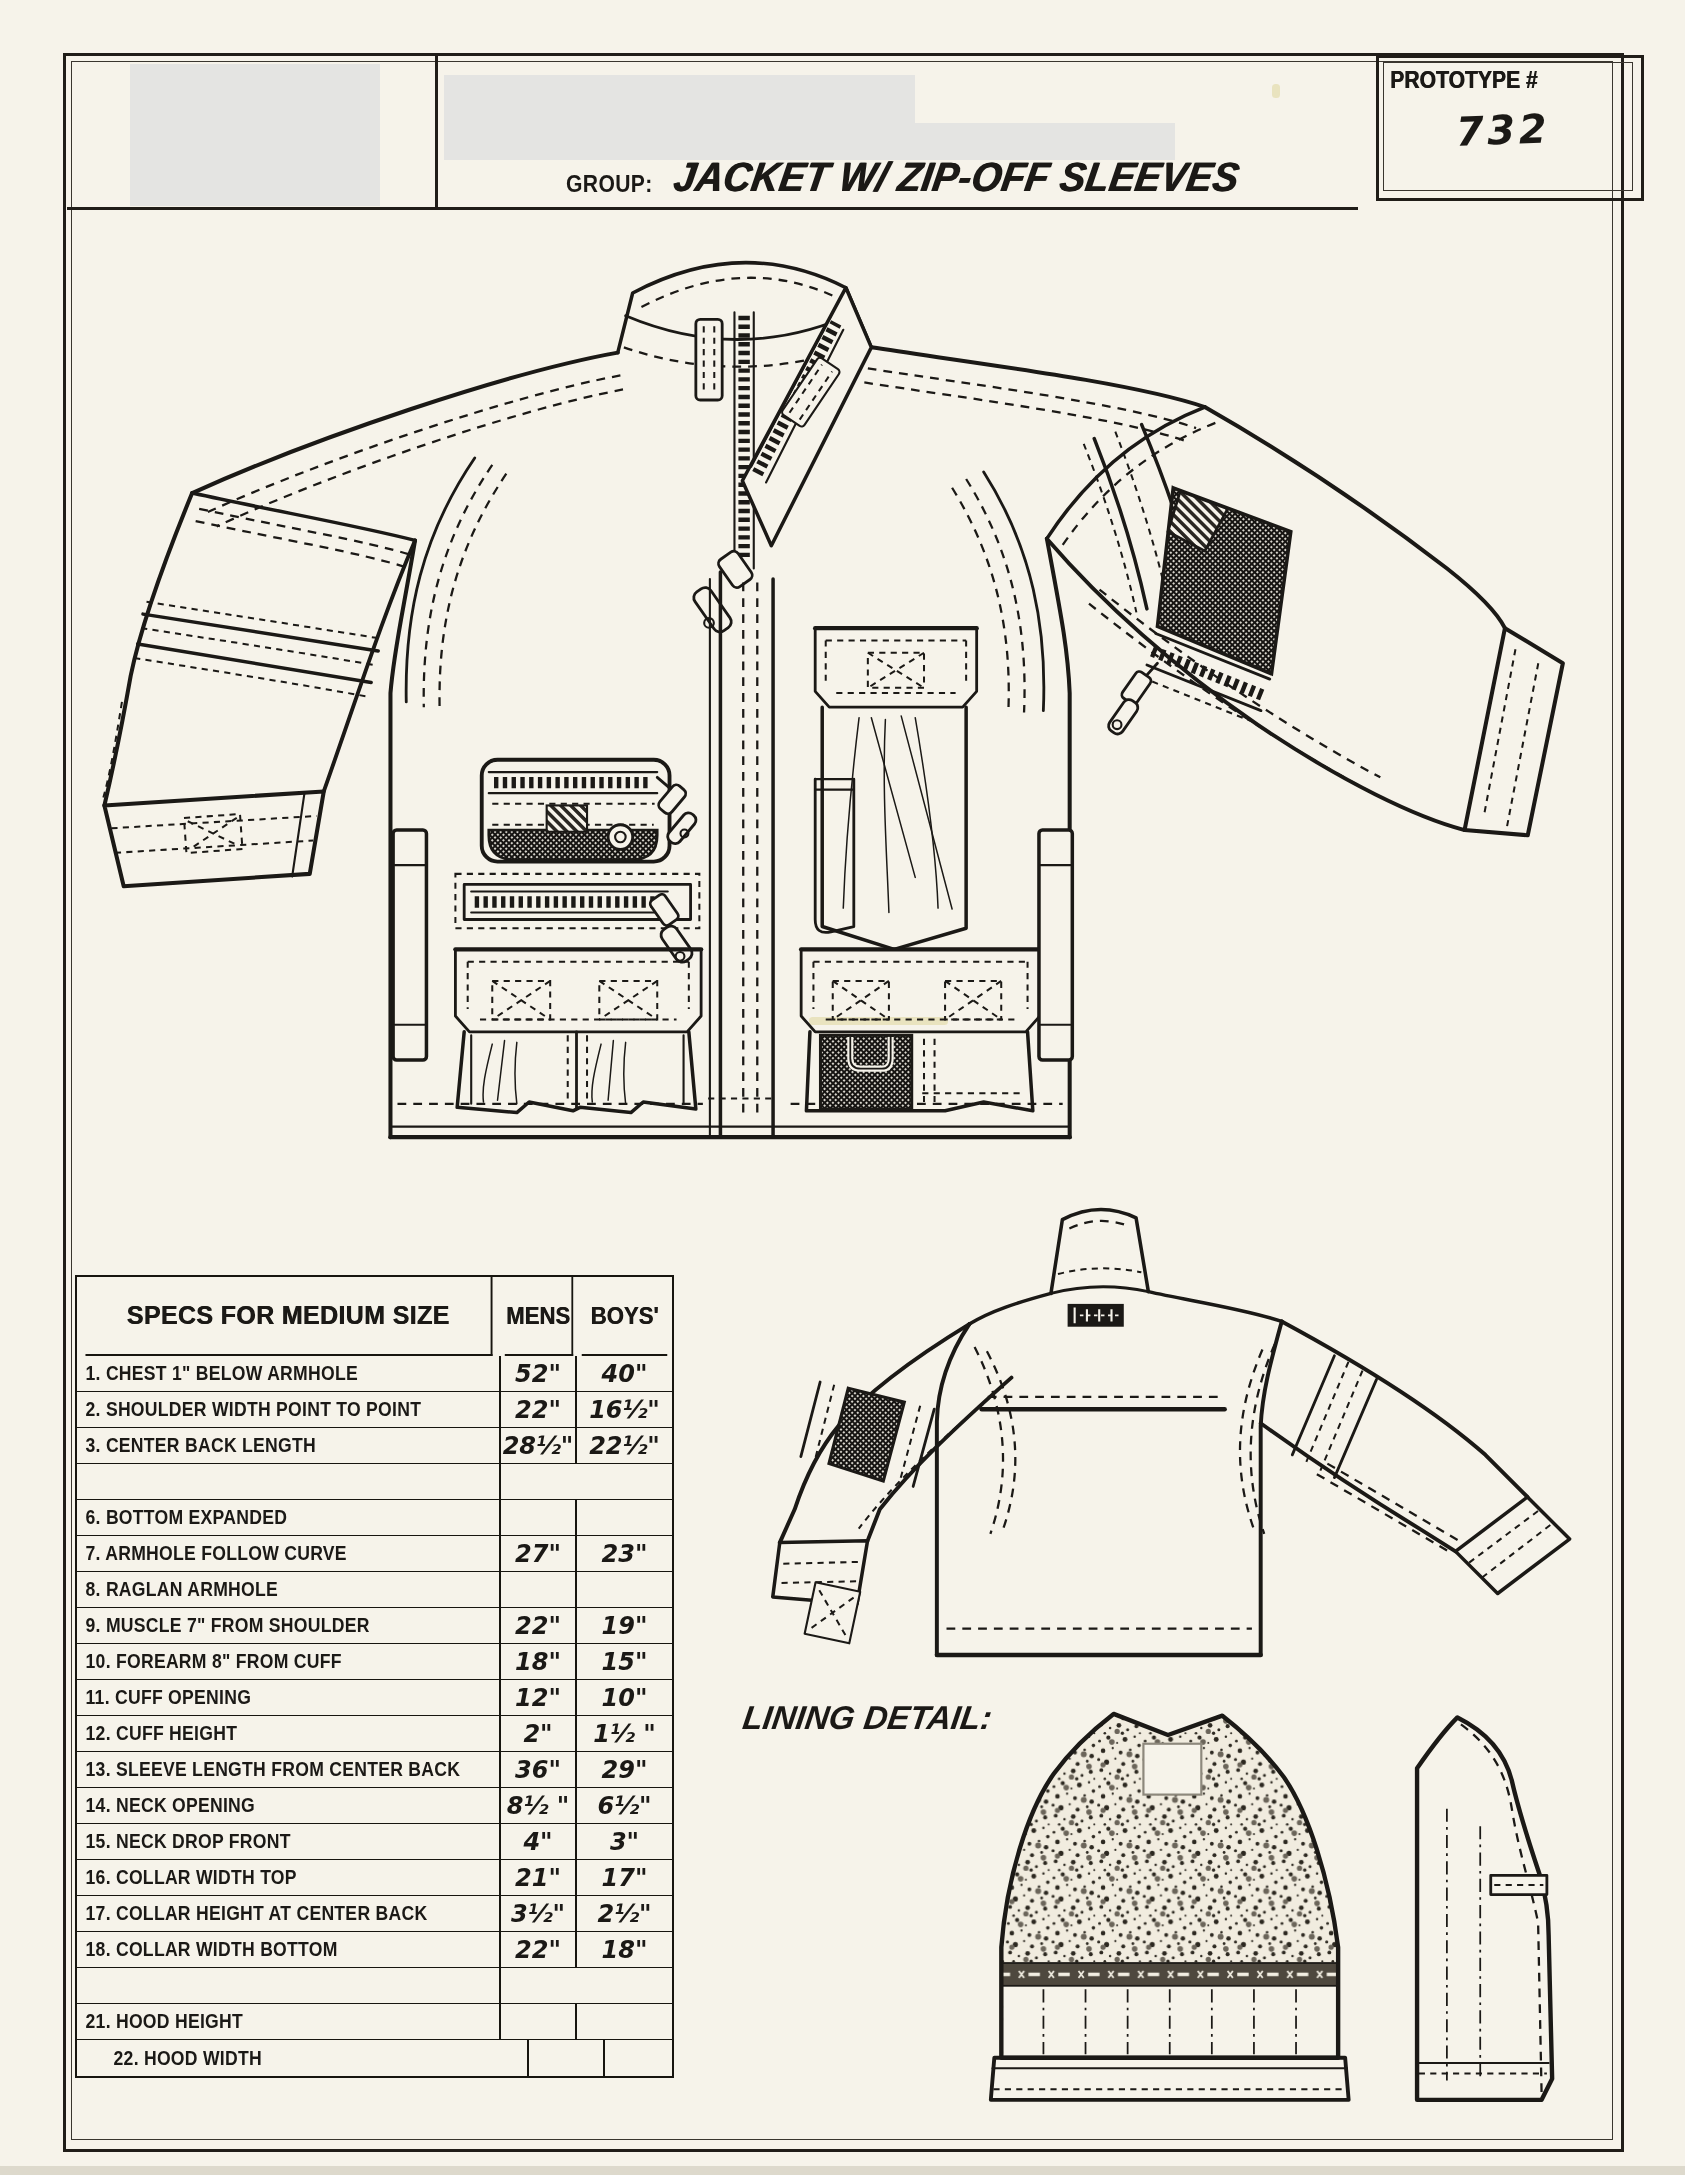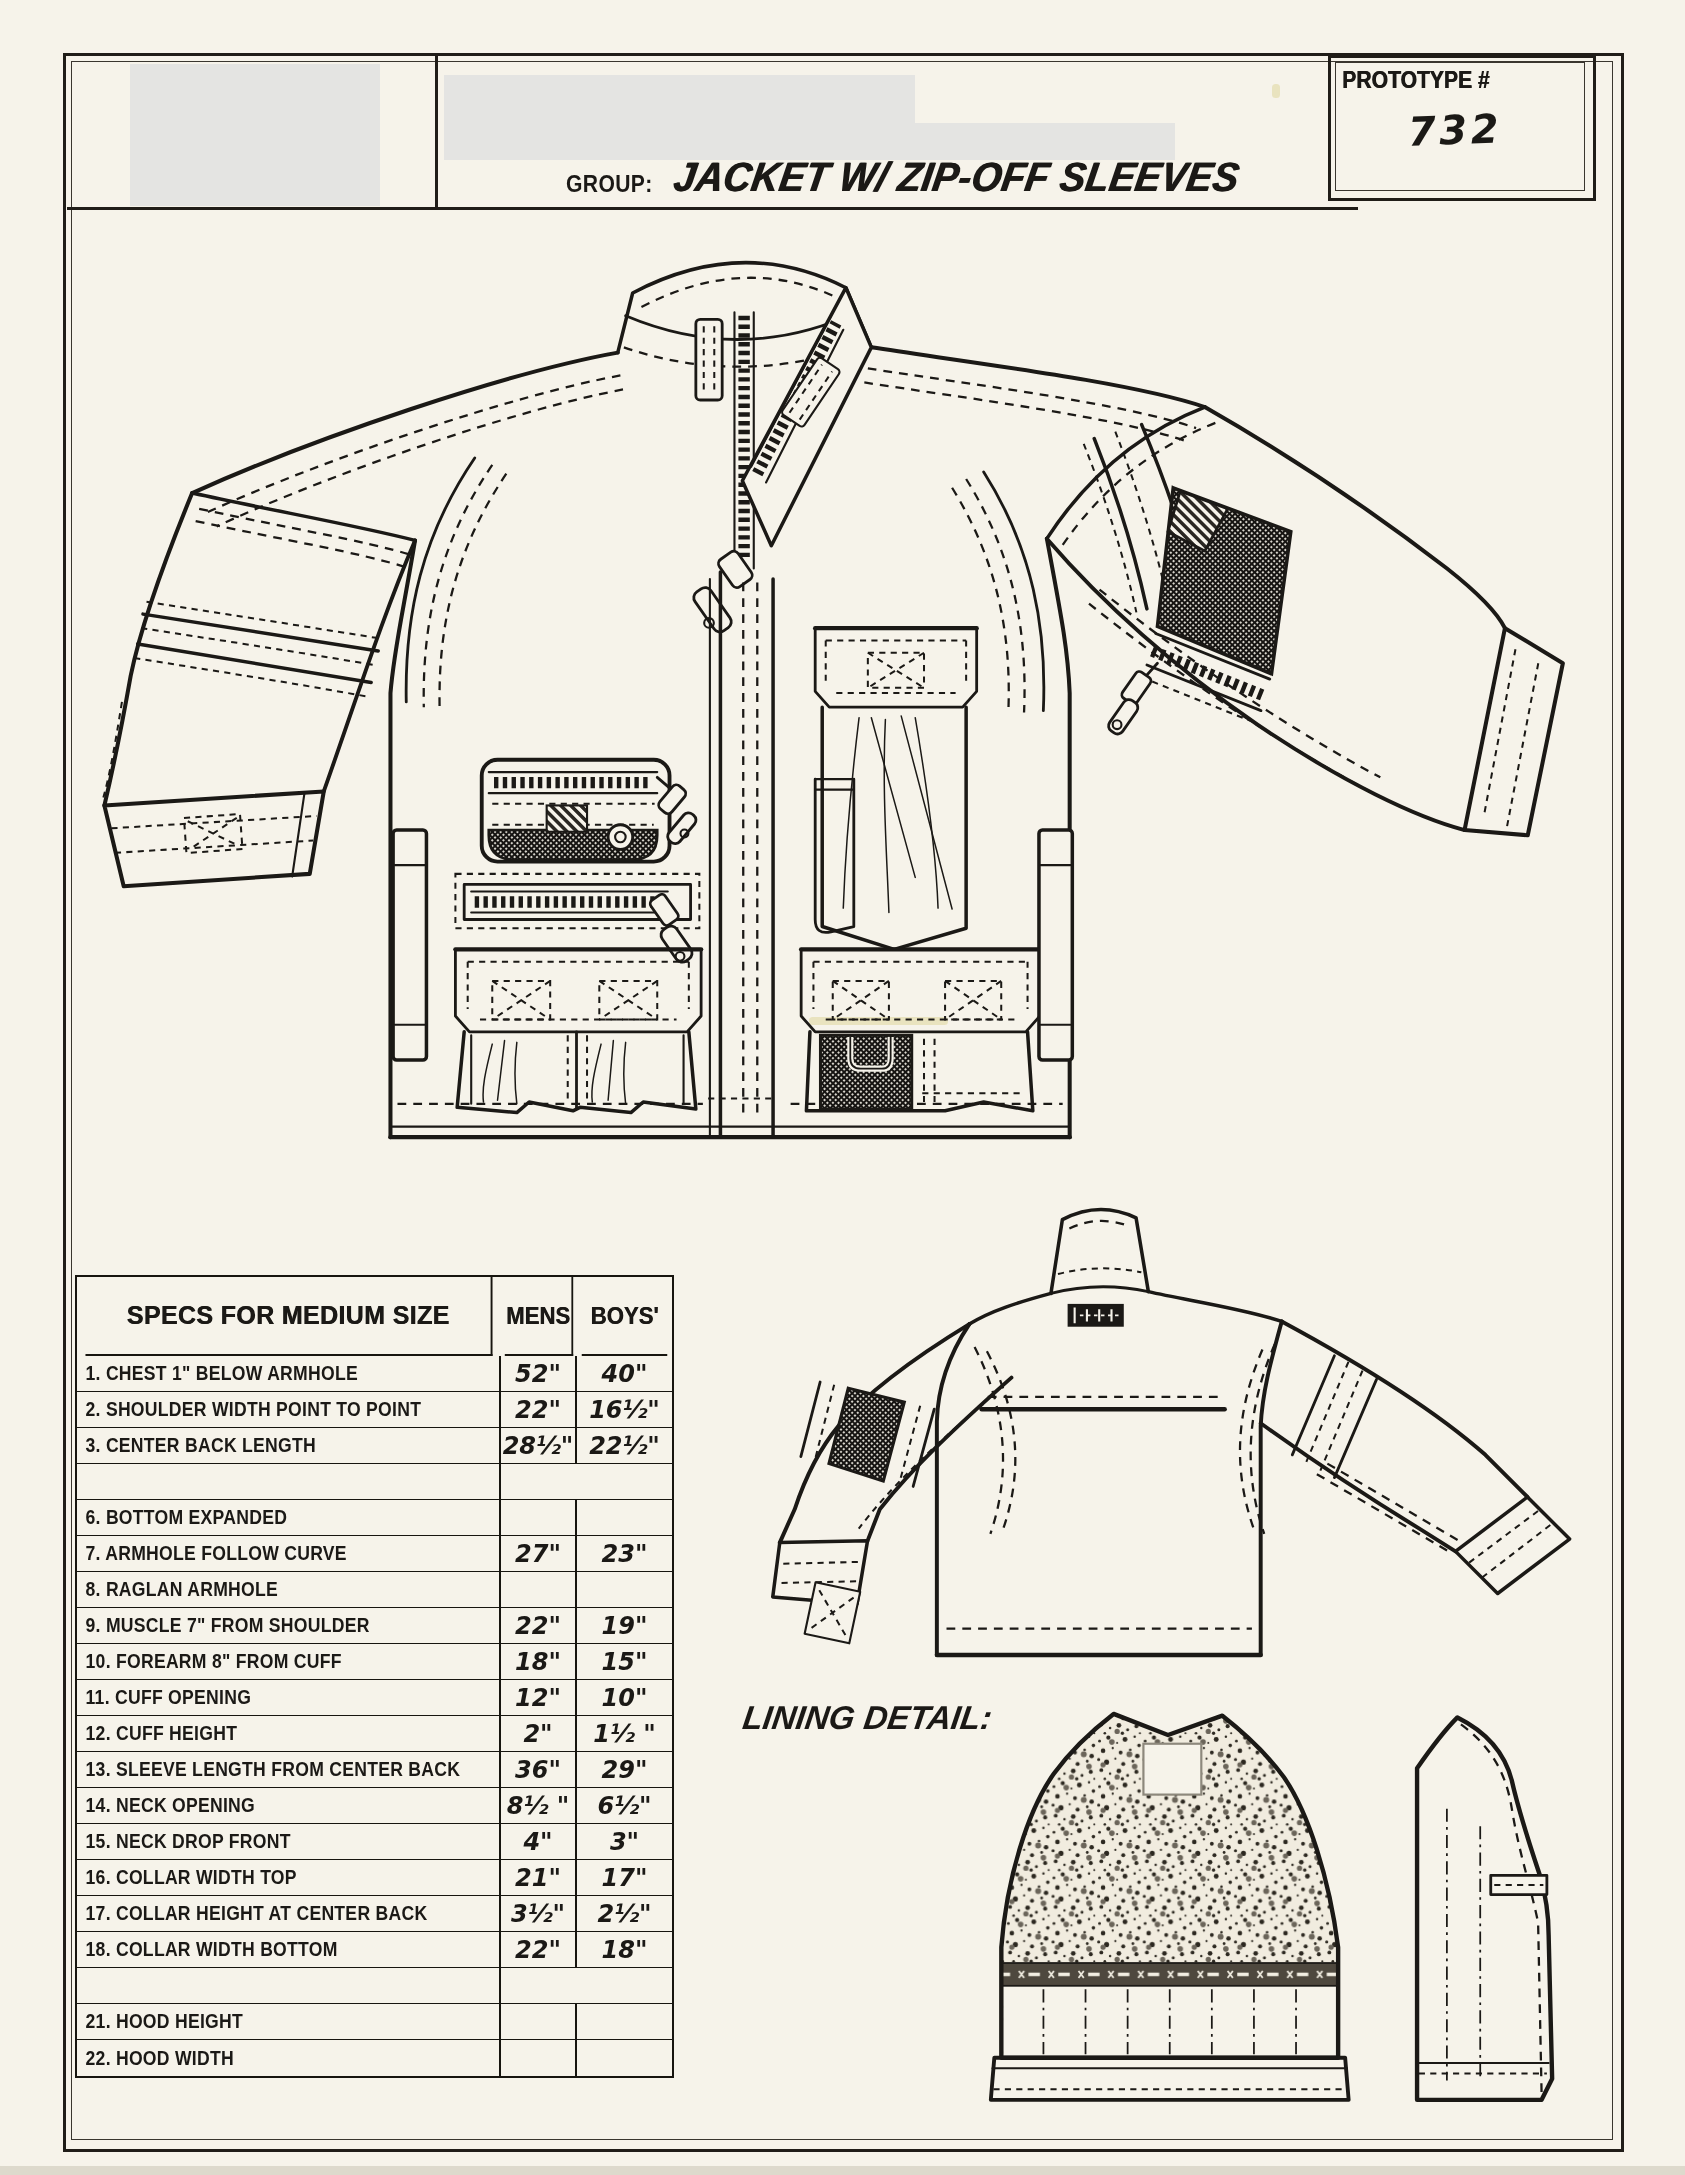--- a/index.html
+++ b/index.html
@@ -15,40 +15,40 @@
   .redaction-a{left:130px;top:64px;width:250px;height:142px;}
   .redaction-b1{left:444px;top:75px;width:471px;height:49px;}
   .redaction-b2{left:444px;top:123px;width:731px;height:37px;}
   .header-vline{left:435px;top:56px;width:2.6px;height:152px;background:#201d18;}
   .header-hline{left:67px;top:207px;width:1291px;height:2.6px;background:#201d18;}
   .group-label{left:566px;top:170px;font-size:24px;font-weight:800;letter-spacing:0.4px;
                transform:scaleX(.88);transform-origin:left;}
   .group-title{left:674px;top:154px;font-size:41px;font-weight:800;font-style:italic;
                letter-spacing:0.4px;white-space:nowrap;transform:skewX(-9deg) scaleX(.93);
                transform-origin:left;text-shadow:1.1px 0 0 #1b1916;}
-  .proto-box{left:1328px;top:55px;width:262px;height:140px;border:3.1px solid #201d18;text-align:right;}
+  .proto-box{left:1376px;top:55px;width:262px;height:140px;border:3.1px solid #201d18;text-align:right;}
   .proto-box-inner{left:3.5px;top:3.5px;width:248px;height:127px;border:1.3px solid #3a362f;}
   .proto-label{left:11.4px;top:8px;font-size:24px;font-weight:800;transform:scaleX(.88);
                transform-origin:left;text-shadow:0.7px 0 0 #1b1916;}
   .proto-num{left:77px;top:49px;font-size:40px;font-weight:700;font-style:italic;
              font-family:"DejaVu Sans",sans-serif;transform:rotate(-2deg);letter-spacing:3.5px;}
   
   .lining-label{left:743px;top:1699px;font-size:33px;font-weight:800;font-style:italic;
                 transform:skewX(-8deg);transform-origin:left;white-space:nowrap;}
   
   .spec-table{left:75px;top:1275px;width:595px;border:2.6px solid #17150f;background:transparent;}
   .spec-head{display:grid;grid-template-columns:424px 76px 1fr;height:79px;}
   .spec-head > div{border-right:2.2px solid #17150f;display:flex;align-items:center;justify-content:center;
                    font-weight:800;border-bottom:2.2px solid #17150f;}
   .spec-head > div:last-child{border-right:none;}
   .spec-title{font-size:26px;letter-spacing:0.4px;transform:scaleX(.96);text-shadow:0.6px 0 0 #1b1916;}
   .spec-col{font-size:24.6px;transform:scaleX(.9);text-shadow:0.5px 0 0 #1b1916;}
   .spec-row{display:grid;grid-template-columns:424px 76px 1fr;height:36px;box-sizing:border-box;
             border-bottom:1.8px solid #17150f;}
-  .spec-row:last-child{border-bottom:none;}
+  .spec-row:last-child{border-bottom:none;margin-left:28px;}
   .spec-row > div{border-right:2.2px solid #17150f;display:flex;align-items:center;}
   .spec-row > div:last-child{border-right:none;}
   .cell-label{padding-left:9.7px;font-size:20px;font-weight:700;white-space:nowrap;
               transform:scaleX(.88);transform-origin:left;letter-spacing:0.3px;}
   .cell-val{justify-content:center;font-family:"DejaVu Sans",sans-serif;font-style:italic;
             font-weight:700;font-size:24px;}
   
   svg{position:absolute;overflow:visible;}
   .ln  {fill:none;stroke:#1b1916;stroke-width:4;stroke-linecap:round;stroke-linejoin:round;}
   .ln2 {fill:none;stroke:#1b1916;stroke-width:2.4;stroke-linecap:round;stroke-linejoin:round;}

